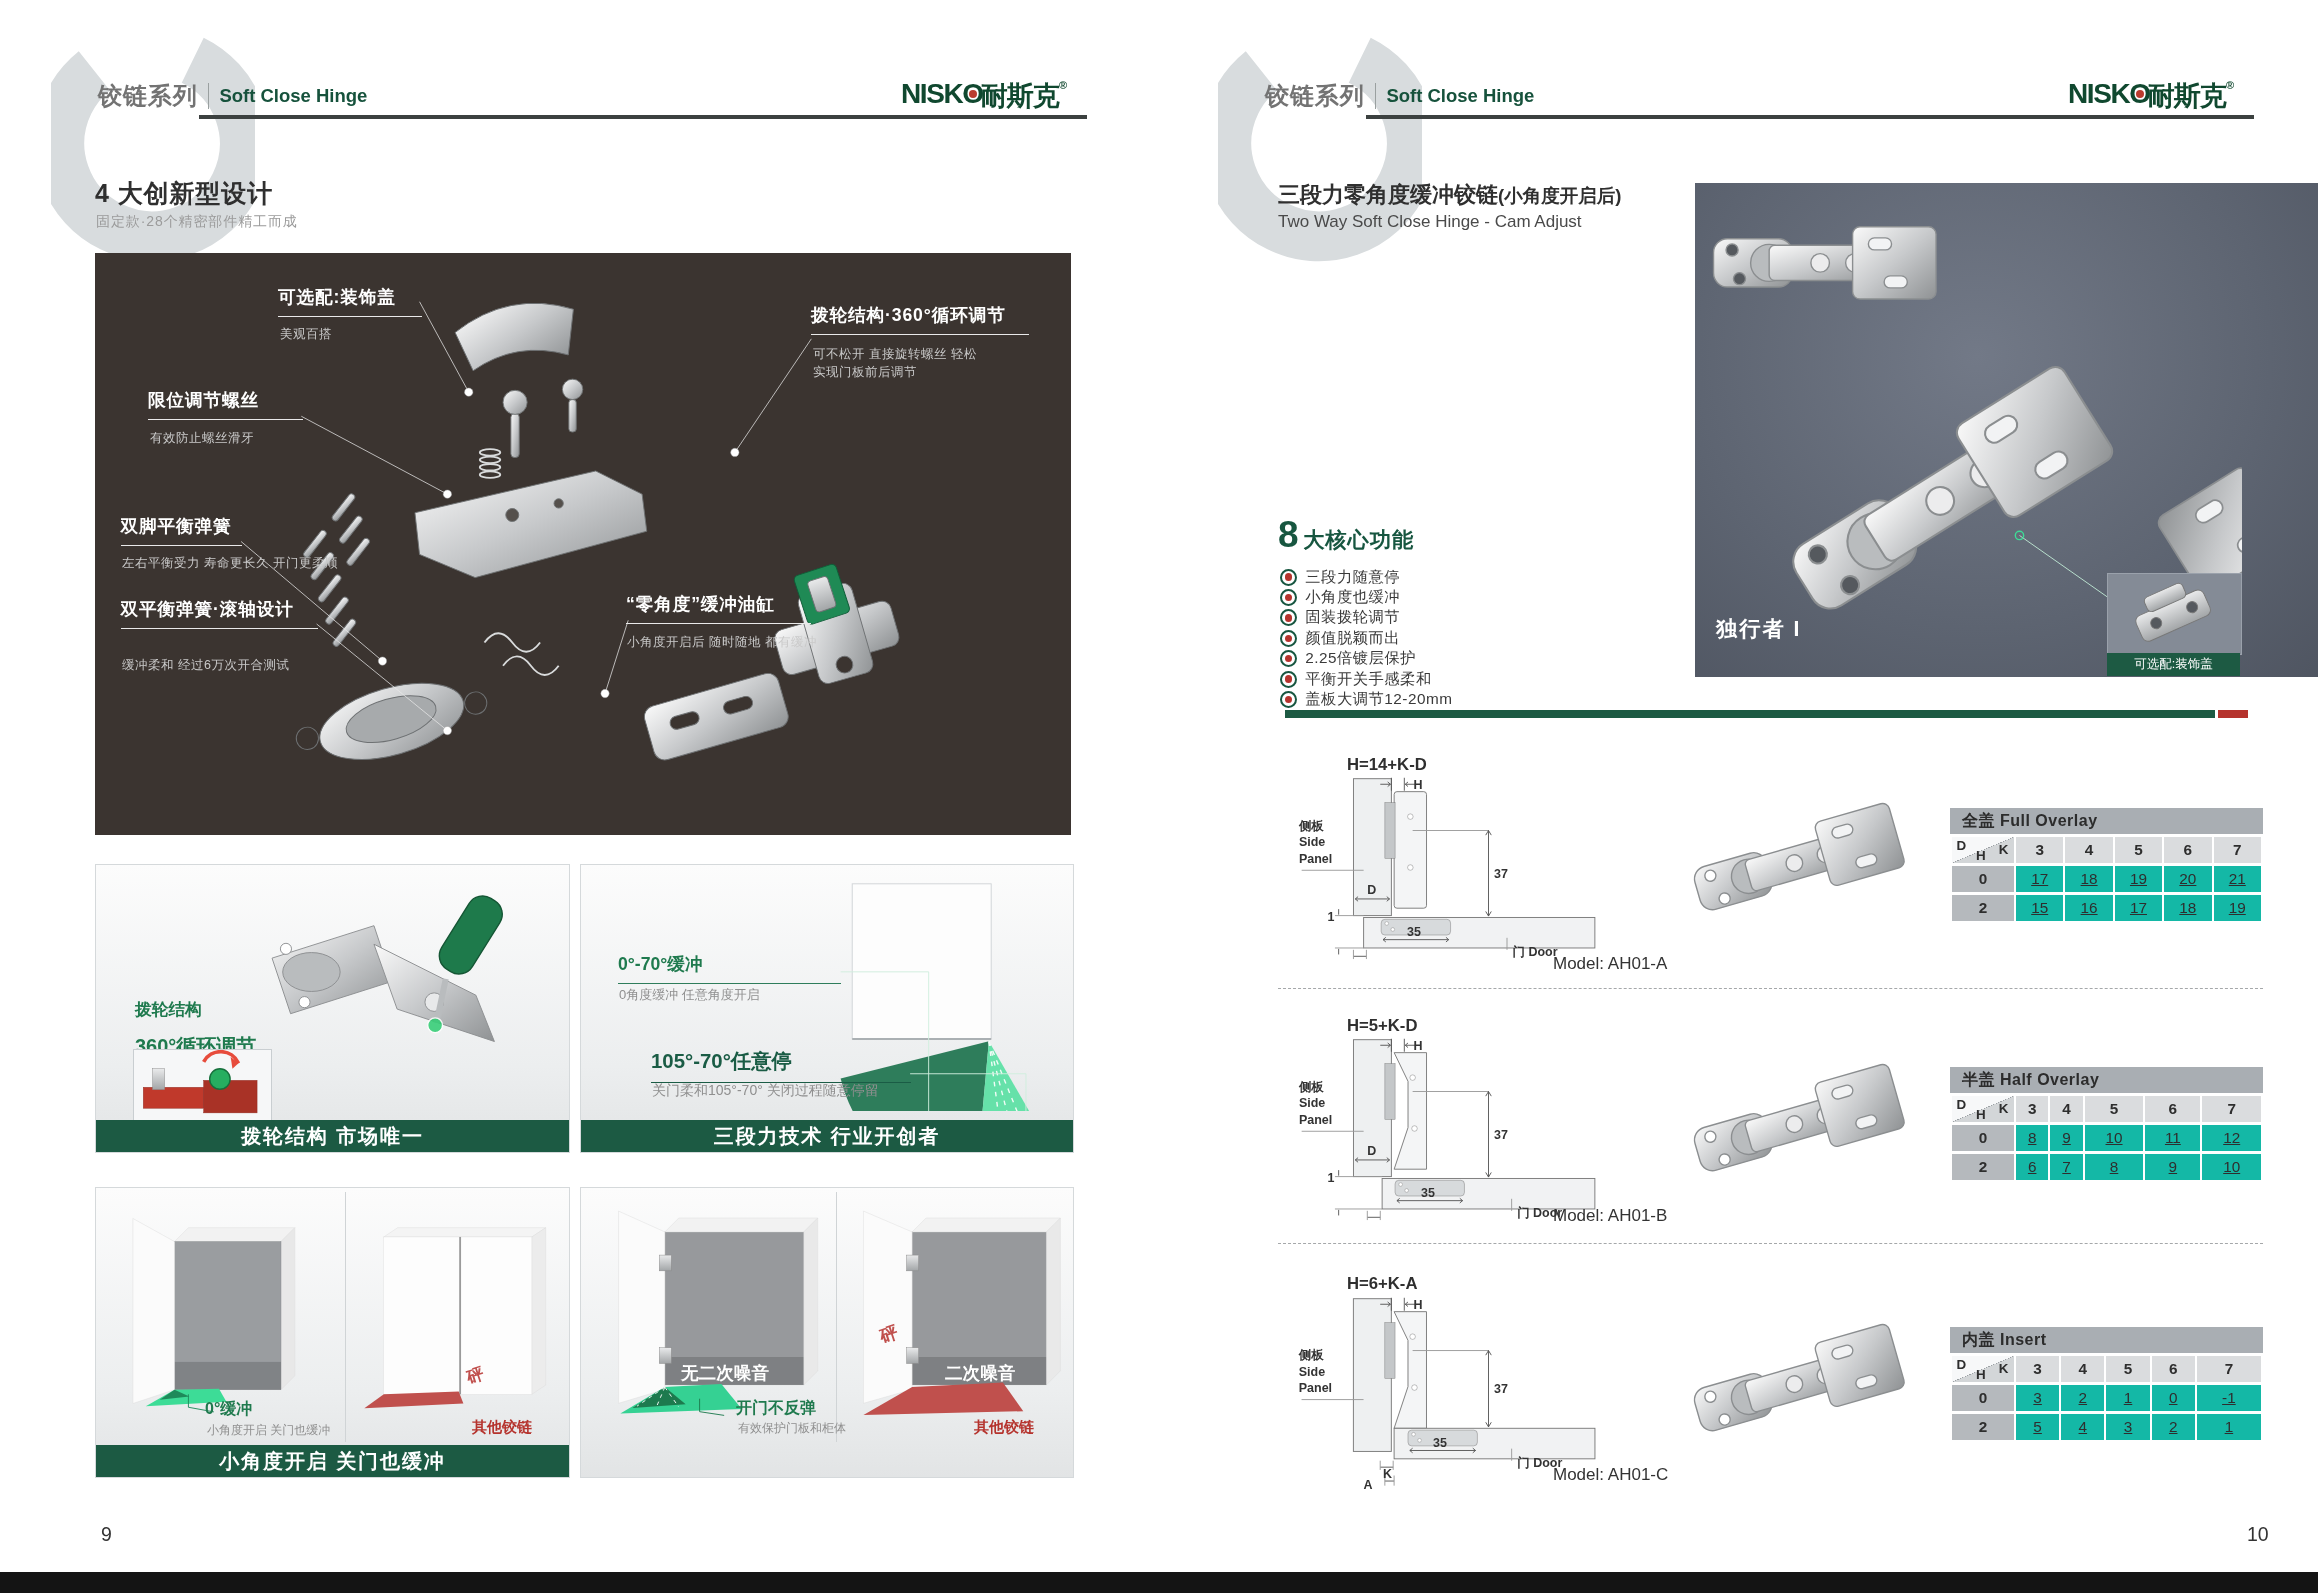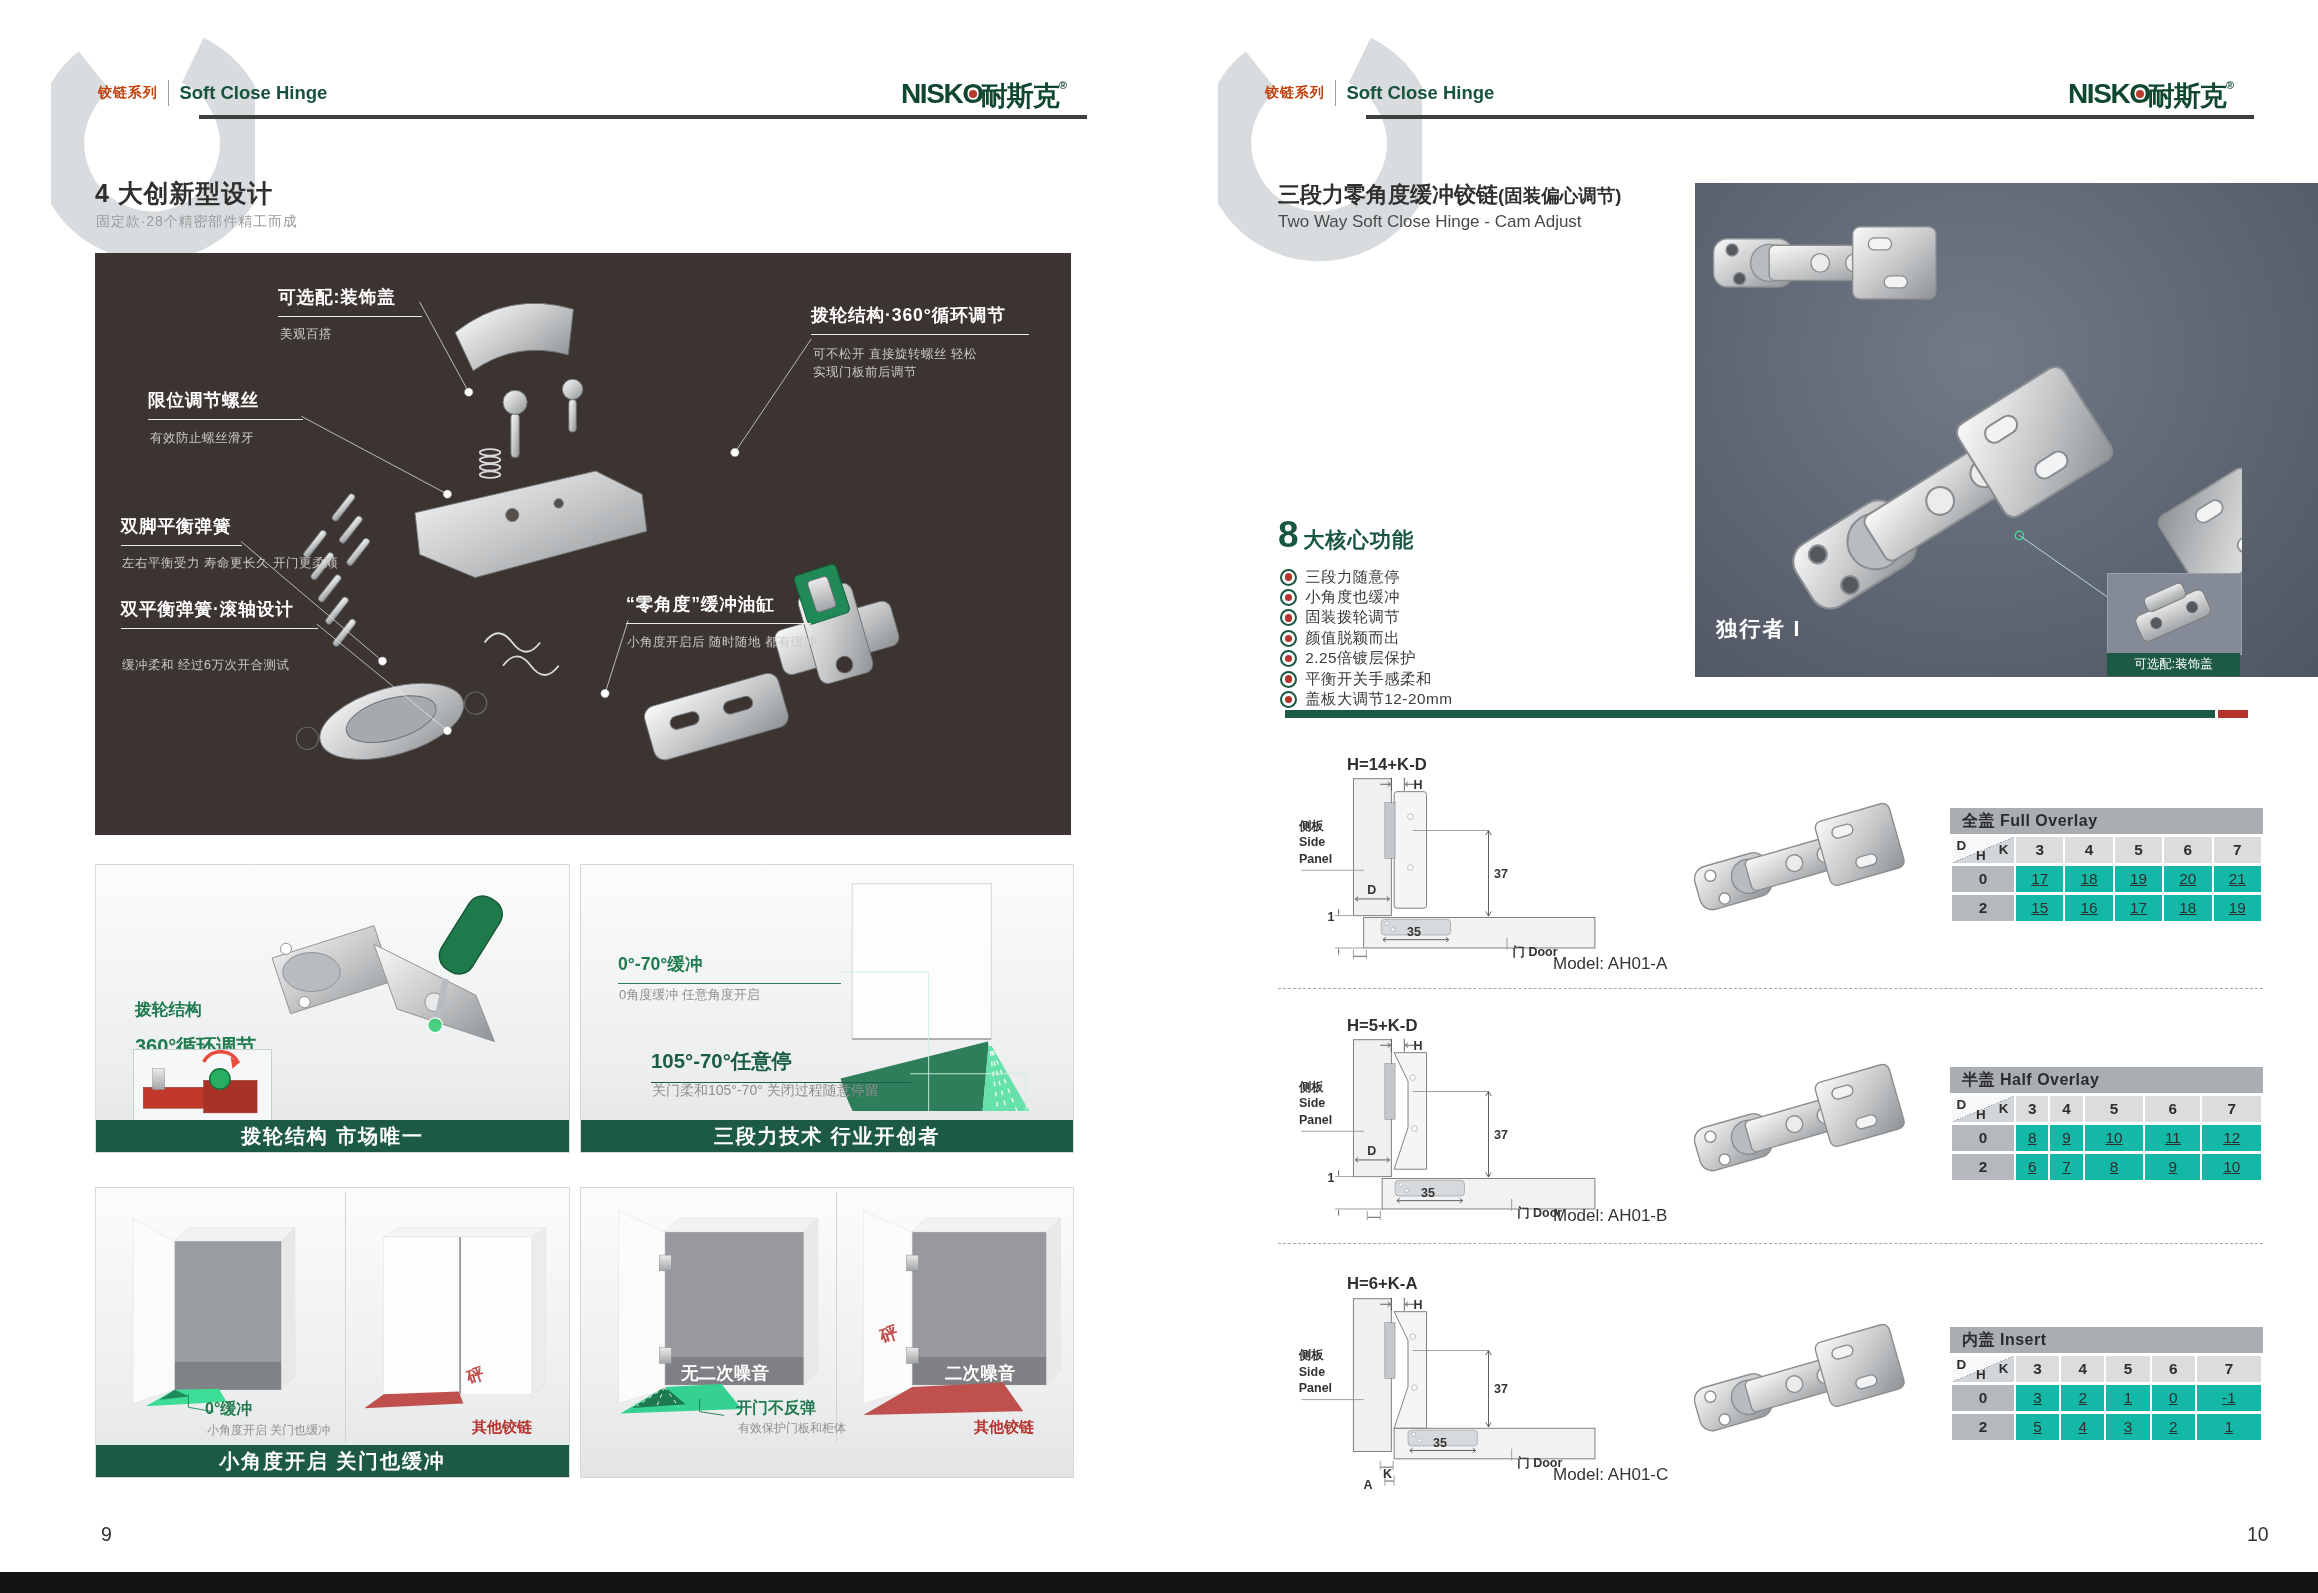--- a/index.html
+++ b/index.html
@@ -1,19 +1,19 @@
 <!DOCTYPE html>
 <html style="font-size:7.4px"><head>
 <meta charset="utf-8">
 <style>
   html,body{margin:0;padding:0;background:#fff;font-family:"Liberation Sans","DejaVu Sans",sans-serif;}
   #sheet{position:relative;width:2333px;height:1594px;background:#fff;overflow:hidden;}
   .abs{position:absolute;}
   .hdr{display:flex;align-items:center;}
-  .hdr-series{font-size:14px;font-weight:800;color:#c2410c;letter-spacing:0.9px;}
+  .hdr-series{font-size:24px;font-weight:800;color:#737373;letter-spacing:0.9px;}
   .hdr-sep{width:1.4px;height:26px;background:#9aa0a0;margin:0 10.2px;}
   .hdr-cat{font-size:18.5px;font-weight:600;color:#16523c;}
   .rule{height:3.7px;background:#3c4140;}
   .logo{display:flex;align-items:flex-start;}
   .logo-t{font-size:28px;font-weight:900;letter-spacing:-1.4px;color:#10482f;}
   .logo-cn{font-size:27px;font-weight:900;color:#10482f;margin-left:3.7px;letter-spacing:-0.9px;}
   .logo-reg{font-size:11px;font-weight:700;color:#10482f;margin-top:0.9px;}
   .logo-dot{width:8.3px;height:8.3px;background:#bb3b2e;border-radius:50%;margin:12px 0 0 -14px;}
   .pg-title{font-size:25px;font-weight:800;color:#2f2f2f;letter-spacing:0.9px;}
   .pg-sub{font-size:14px;color:#9b9b9b;letter-spacing:0.9px;}
@@ -307,21 +307,21 @@
 </div>
 <div class="abs logo" style="left:2068px;top:78px">
   <span class="logo-t">NISKO</span>
   <span class="logo-dot"></span>
   <span class="logo-cn">耐斯克</span>
   <span class="logo-reg">®</span>
 </div>
 <div class="abs rule" style="left:1366px;top:115px;width:888px"></div>
 
 <div class="abs" style="left:1278px;top:180px;font-size:22px;font-weight:800;color:#2f2f2f">
-  <span>三段力零角度缓冲铰链</span><span style="font-size:18.5px">(固装偏心调节)</span>
+  <span>三段力零角度缓冲铰链</span><span style="font-size:18.5px">(小角度开启后)</span>
 </div>
 <div class="abs" style="left:1278px;top:212px;font-size:17px;color:#4a4a4a">Two Way Soft Close Hinge - Cam Adjust</div>
 
 
 <div class="abs feat-head" style="left:1278px;top:514px">
   <span class="feat-num">8</span>
   <span class="feat-ttl">大核心功能</span>
 </div>
 <div class="abs" style="left:1280px;top:567px">
   <div class="feat-li">

